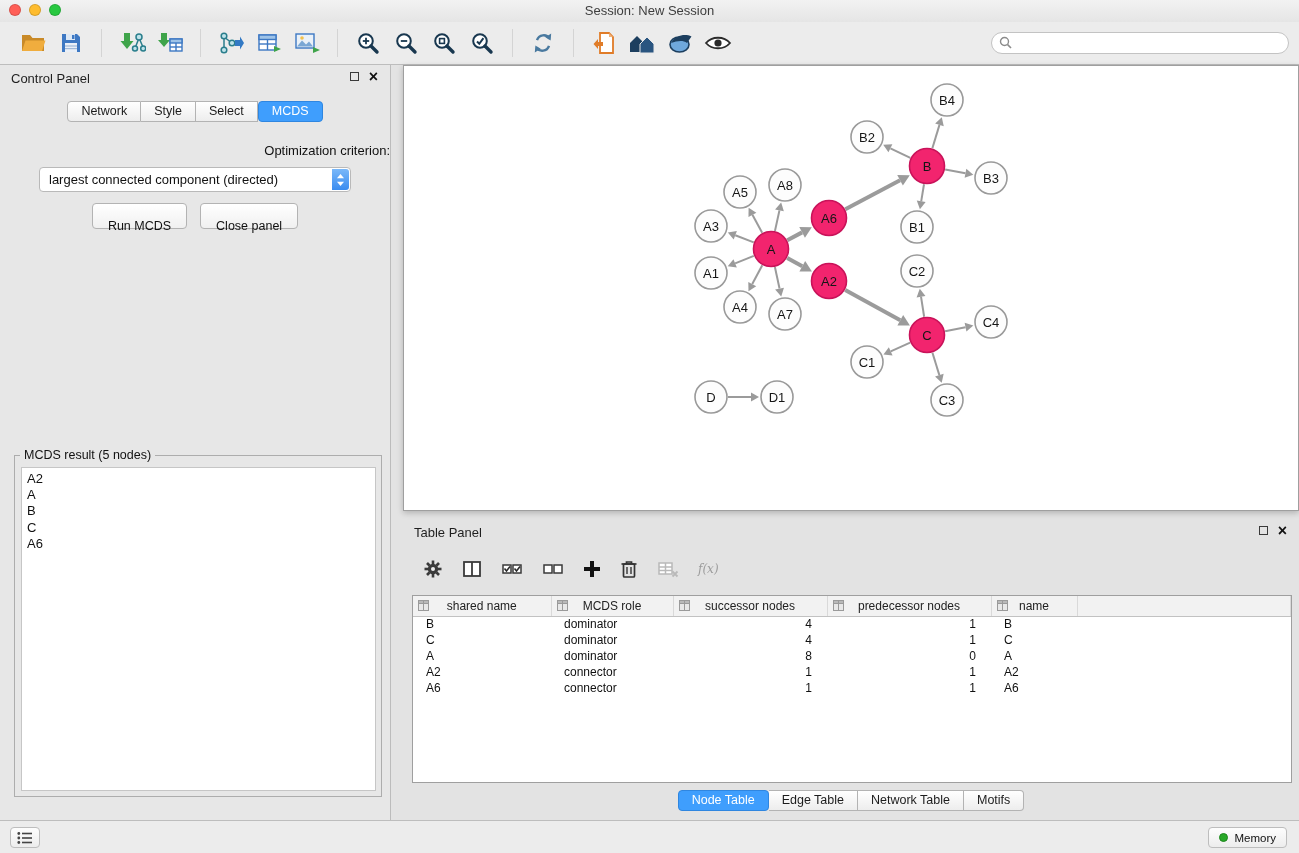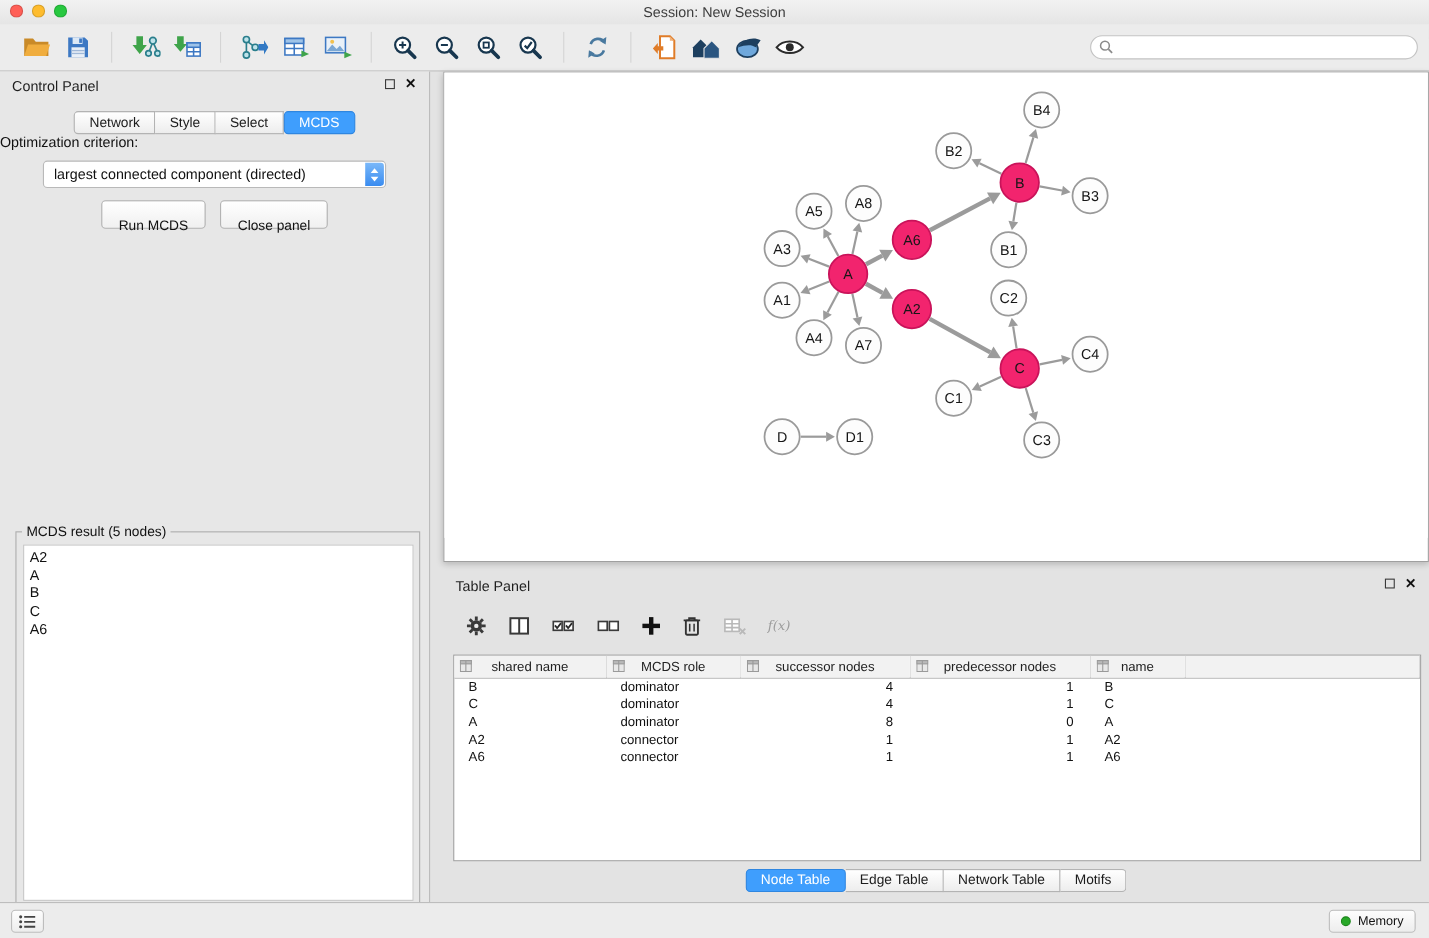--- a/index.html
+++ b/index.html
@@ -35,30 +35,30 @@
   .tab { height:21px; line-height:19px; padding:0 13px; font-size:12.5px; color:#1c1c1c;
          background:linear-gradient(#ffffff,#ededed); border:1px solid #b3b3b3; border-left:none; }
   .tab:first-child { border-left:1px solid #b3b3b3; border-radius:4px 0 0 4px; }
   .tab:last-child { border-radius:0 4px 4px 0; }
   .tab.sel { background:var(--selected-tab); color:#fff; border:1px solid #2f86e0; border-radius:4px; }
 
   
   .cp { position:absolute; left:0; top:65px; width:391px; height:755px; background:#e7e7e7;
         border-right:1px solid #bcbcbc; }
   .cp-tabs { display:flex; justify-content:center; margin-top:10px; }
-  .opt-label { text-align:left; font-size:13px; color:#111; }
+  .opt-label { text-align:right; margin-top:21px; font-size:13px; color:#111; }
   .select { margin:9px auto 0; width:312px; height:25px; background:#fff; border:1px solid #b9b9b9;
             border-radius:4px; position:relative; font-size:13px; line-height:23px; padding-left:9px; color:#111; }
   .stepper { position:absolute; right:1px; top:1px; bottom:1px; width:17px;
              background:linear-gradient(#7ab8f9,#3a8cf0); border-radius:0 3px 3px 0;
              display:flex; align-items:center; justify-content:center; }
   .btn-row { display:flex; justify-content:center; gap:13px; margin-top:11px; }
   .btn { height:23px; padding:12px 15px; background:linear-gradient(#ffffff,#f0f0f0); border:1px solid #b3b3b3;
          border-radius:4px; font-size:12.5px; color:#111; line-height:21px; }
-  .groupbox { position:absolute; left:14px; top:390px; width:368px; height:342px; border:1px solid #adadad;margin-top:28px; }
+  .groupbox { position:absolute; left:14px; top:390px; width:368px; height:342px; border:1px solid #adadad; }
   .group-legend { position:absolute; top:-8px; left:5px; background:#e7e7e7; padding:0 4px; font-size:12.5px; color:#111; }
   .result-list { position:absolute; left:6px; top:11px; right:5px; bottom:5px; background:#fff;
                  border:1px solid #c6c6c6; font-size:13px; color:#111; padding:3px 0; overflow:hidden; }
   .result-item { padding:0 5px; height:16.2px; line-height:16.2px; }
 
   
   .net-win { position:absolute; left:403px; top:65px; width:896px; height:446px; background:#fff;
              border:1px solid #9f9f9f; box-shadow:0 2px 6px rgba(0,0,0,.22); }
   .net-title { height:21px; background:linear-gradient(#f0f0f0,#dcdcdc); border-bottom:1px solid #b5b5b5; position:relative; }
   .net-traffic { position:absolute; left:11px; top:5px; display:flex; gap:7px; }

